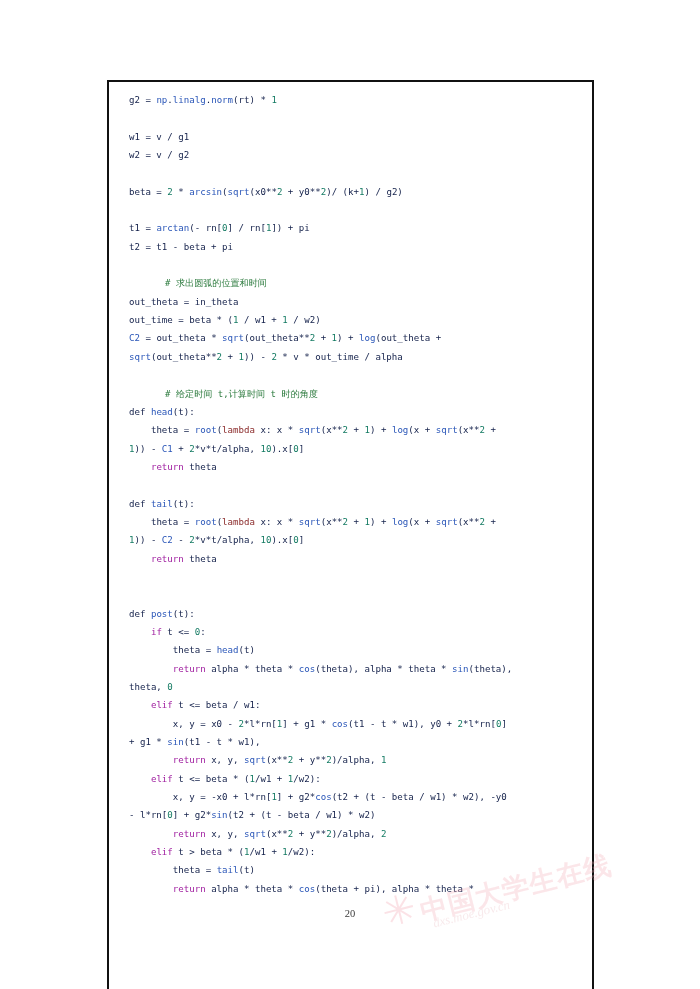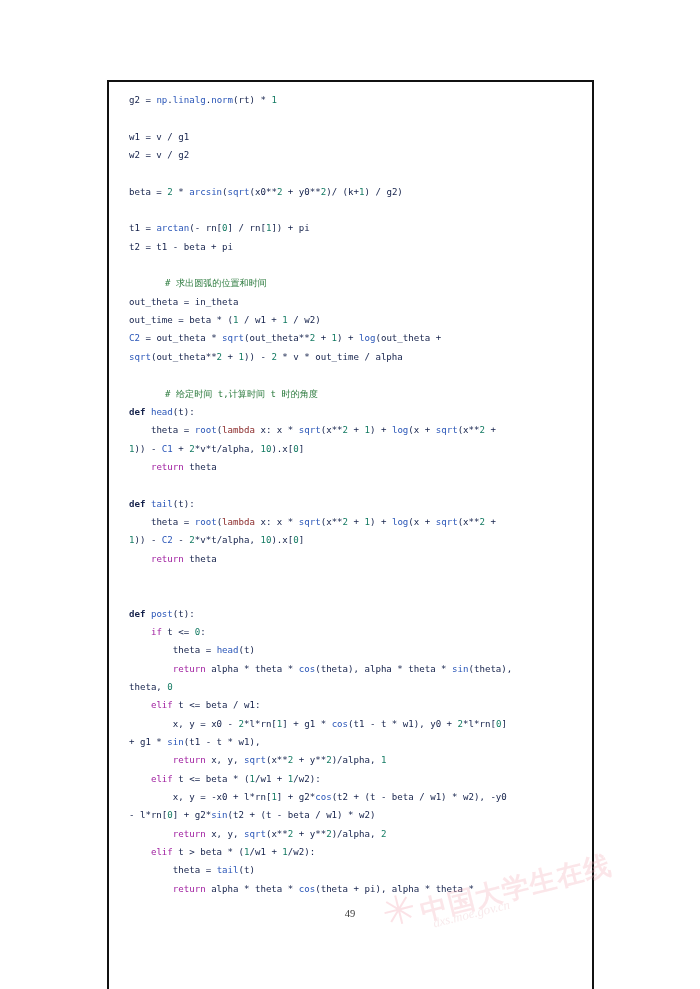--- a/index.html
+++ b/index.html
@@ -92,21 +92,21 @@
     letter-spacing: 0px;
   }
   .code-line {
     min-height: 18.35px;
     white-space: pre-wrap;
   }
 
   
   .t-plain   { color: #13204a; }
   .t-kw      { color: #a020a0; margin-top: 25px; }          
-  .t-def     { color: #13204a; font-weight: bold; }
+  .t-def     { color: #13204a; font-weight: normal; }
   .t-fn      { color: #2a56b8; }          
   .t-num     { color: #137a62; }          
   .t-cmt     { color: #2b7a3d; margin-left: 36px; }          
   .t-lambda  { color: #8a2a2a; }          
   .t-op      { color: #13204a; }
 
   .page-number {
     position: absolute;
     left: 0;
     top: 908px;
@@ -126,15 +126,15 @@
   <div class="watermark">
     <span class="wm-star">✳</span>
     <span class="wm-cn">中国大学生在线</span>
     <span class="wm-url">dxs.moe.gov.cn</span>
   </div>
 
   <div class="code-frame">
     <pre class="code-block" id="code-block"><div class="code-line"><span class="t-plain">g2 </span><span class="t-op">= </span><span class="t-fn">np</span><span class="t-plain">.</span><span class="t-fn">linalg</span><span class="t-plain">.</span><span class="t-fn">norm</span><span class="t-plain">(rt) </span><span class="t-op">* </span><span class="t-num">1</span></div><div class="code-line">​</div><div class="code-line"><span class="t-plain">w1 = v / g1</span></div><div class="code-line"><span class="t-plain">w2 = v / g2</span></div><div class="code-line">​</div><div class="code-line"><span class="t-plain">beta = </span><span class="t-num">2</span><span class="t-plain"> * </span><span class="t-fn">arcsin</span><span class="t-plain">(</span><span class="t-fn">sqrt</span><span class="t-plain">(x0**</span><span class="t-num">2</span><span class="t-plain"> + y0**</span><span class="t-num">2</span><span class="t-plain">)/ (k+</span><span class="t-num">1</span><span class="t-plain">) / g2)</span></div><div class="code-line">​</div><div class="code-line"><span class="t-plain">t1 = </span><span class="t-fn">arctan</span><span class="t-plain">(- rn[</span><span class="t-num">0</span><span class="t-plain">] / rn[</span><span class="t-num">1</span><span class="t-plain">]) + pi</span></div><div class="code-line"><span class="t-plain">t2 = t1 - beta + pi</span></div><div class="code-line">​</div><div class="code-line"><span class="t-cmt"># 求出圆弧的位置和时间</span></div><div class="code-line"><span class="t-plain">out_theta = in_theta</span></div><div class="code-line"><span class="t-plain">out_time = beta * (</span><span class="t-num">1</span><span class="t-plain"> / w1 + </span><span class="t-num">1</span><span class="t-plain"> / w2)</span></div><div class="code-line"><span class="t-fn">C2</span><span class="t-plain"> = out_theta * </span><span class="t-fn">sqrt</span><span class="t-plain">(out_theta**</span><span class="t-num">2</span><span class="t-plain"> + </span><span class="t-num">1</span><span class="t-plain">) + </span><span class="t-fn">log</span><span class="t-plain">(out_theta +</span></div><div class="code-line"><span class="t-fn">sqrt</span><span class="t-plain">(out_theta**</span><span class="t-num">2</span><span class="t-plain"> + </span><span class="t-num">1</span><span class="t-plain">)) - </span><span class="t-num">2</span><span class="t-plain"> * v * out_time / alpha</span></div><div class="code-line">​</div><div class="code-line"><span class="t-cmt"># 给定时间 t,计算时间 t 时的角度</span></div><div class="code-line"><span class="t-def">def </span><span class="t-fn">head</span><span class="t-plain">(t):</span></div><div class="code-line"><span class="t-plain">    theta = </span><span class="t-fn">root</span><span class="t-plain">(</span><span class="t-lambda">lambda</span><span class="t-plain"> x: x * </span><span class="t-fn">sqrt</span><span class="t-plain">(x**</span><span class="t-num">2</span><span class="t-plain"> + </span><span class="t-num">1</span><span class="t-plain">) + </span><span class="t-fn">log</span><span class="t-plain">(x + </span><span class="t-fn">sqrt</span><span class="t-plain">(x**</span><span class="t-num">2</span><span class="t-plain"> +</span></div><div class="code-line"><span class="t-num">1</span><span class="t-plain">)) - </span><span class="t-fn">C1</span><span class="t-plain"> + </span><span class="t-num">2</span><span class="t-plain">*v*t/alpha, </span><span class="t-num">10</span><span class="t-plain">).x[</span><span class="t-num">0</span><span class="t-plain">]</span></div><div class="code-line"><span class="t-kw">    return</span><span class="t-plain"> theta</span></div><div class="code-line">​</div><div class="code-line"><span class="t-def">def </span><span class="t-fn">tail</span><span class="t-plain">(t):</span></div><div class="code-line"><span class="t-plain">    theta = </span><span class="t-fn">root</span><span class="t-plain">(</span><span class="t-lambda">lambda</span><span class="t-plain"> x: x * </span><span class="t-fn">sqrt</span><span class="t-plain">(x**</span><span class="t-num">2</span><span class="t-plain"> + </span><span class="t-num">1</span><span class="t-plain">) + </span><span class="t-fn">log</span><span class="t-plain">(x + </span><span class="t-fn">sqrt</span><span class="t-plain">(x**</span><span class="t-num">2</span><span class="t-plain"> +</span></div><div class="code-line"><span class="t-num">1</span><span class="t-plain">)) - </span><span class="t-fn">C2</span><span class="t-plain"> - </span><span class="t-num">2</span><span class="t-plain">*v*t/alpha, </span><span class="t-num">10</span><span class="t-plain">).x[</span><span class="t-num">0</span><span class="t-plain">]</span></div><div class="code-line"><span class="t-kw">    return</span><span class="t-plain"> theta</span></div><div class="code-line">​</div><div class="code-line">​</div><div class="code-line"><span class="t-def">def </span><span class="t-fn">post</span><span class="t-plain">(t):</span></div><div class="code-line"><span class="t-kw">    if</span><span class="t-plain"> t &lt;= </span><span class="t-num">0</span><span class="t-plain">:</span></div><div class="code-line"><span class="t-plain">        theta = </span><span class="t-fn">head</span><span class="t-plain">(t)</span></div><div class="code-line"><span class="t-kw">        return</span><span class="t-plain"> alpha * theta * </span><span class="t-fn">cos</span><span class="t-plain">(theta), alpha * theta * </span><span class="t-fn">sin</span><span class="t-plain">(theta),</span></div><div class="code-line"><span class="t-plain">theta, </span><span class="t-num">0</span></div><div class="code-line"><span class="t-kw">    elif</span><span class="t-plain"> t &lt;= beta / w1:</span></div><div class="code-line"><span class="t-plain">        x, y = x0 - </span><span class="t-num">2</span><span class="t-plain">*l*rn[</span><span class="t-num">1</span><span class="t-plain">] + g1 * </span><span class="t-fn">cos</span><span class="t-plain">(t1 - t * w1), y0 + </span><span class="t-num">2</span><span class="t-plain">*l*rn[</span><span class="t-num">0</span><span class="t-plain">]</span></div><div class="code-line"><span class="t-plain">+ g1 * </span><span class="t-fn">sin</span><span class="t-plain">(t1 - t * w1),</span></div><div class="code-line"><span class="t-kw">        return</span><span class="t-plain"> x, y, </span><span class="t-fn">sqrt</span><span class="t-plain">(x**</span><span class="t-num">2</span><span class="t-plain"> + y**</span><span class="t-num">2</span><span class="t-plain">)/alpha, </span><span class="t-num">1</span></div><div class="code-line"><span class="t-kw">    elif</span><span class="t-plain"> t &lt;= beta * (</span><span class="t-num">1</span><span class="t-plain">/w1 + </span><span class="t-num">1</span><span class="t-plain">/w2):</span></div><div class="code-line"><span class="t-plain">        x, y = -x0 + l*rn[</span><span class="t-num">1</span><span class="t-plain">] + g2*</span><span class="t-fn">cos</span><span class="t-plain">(t2 + (t - beta / w1) * w2), -y0</span></div><div class="code-line"><span class="t-plain">- l*rn[</span><span class="t-num">0</span><span class="t-plain">] + g2*</span><span class="t-fn">sin</span><span class="t-plain">(t2 + (t - beta / w1) * w2)</span></div><div class="code-line"><span class="t-kw">        return</span><span class="t-plain"> x, y, </span><span class="t-fn">sqrt</span><span class="t-plain">(x**</span><span class="t-num">2</span><span class="t-plain"> + y**</span><span class="t-num">2</span><span class="t-plain">)/alpha, </span><span class="t-num">2</span></div><div class="code-line"><span class="t-kw">    elif</span><span class="t-plain"> t &gt; beta * (</span><span class="t-num">1</span><span class="t-plain">/w1 + </span><span class="t-num">1</span><span class="t-plain">/w2):</span></div><div class="code-line"><span class="t-plain">        theta = </span><span class="t-fn">tail</span><span class="t-plain">(t)</span></div><div class="code-line"><span class="t-kw">        return</span><span class="t-plain"> alpha * theta * </span><span class="t-fn">cos</span><span class="t-plain">(theta + pi), alpha * theta *</span></div></pre>
   </div>
 
-  <div class="page-number">49</div>
+  <div class="page-number">20</div>
 
 </div>
 
 </body></html>

